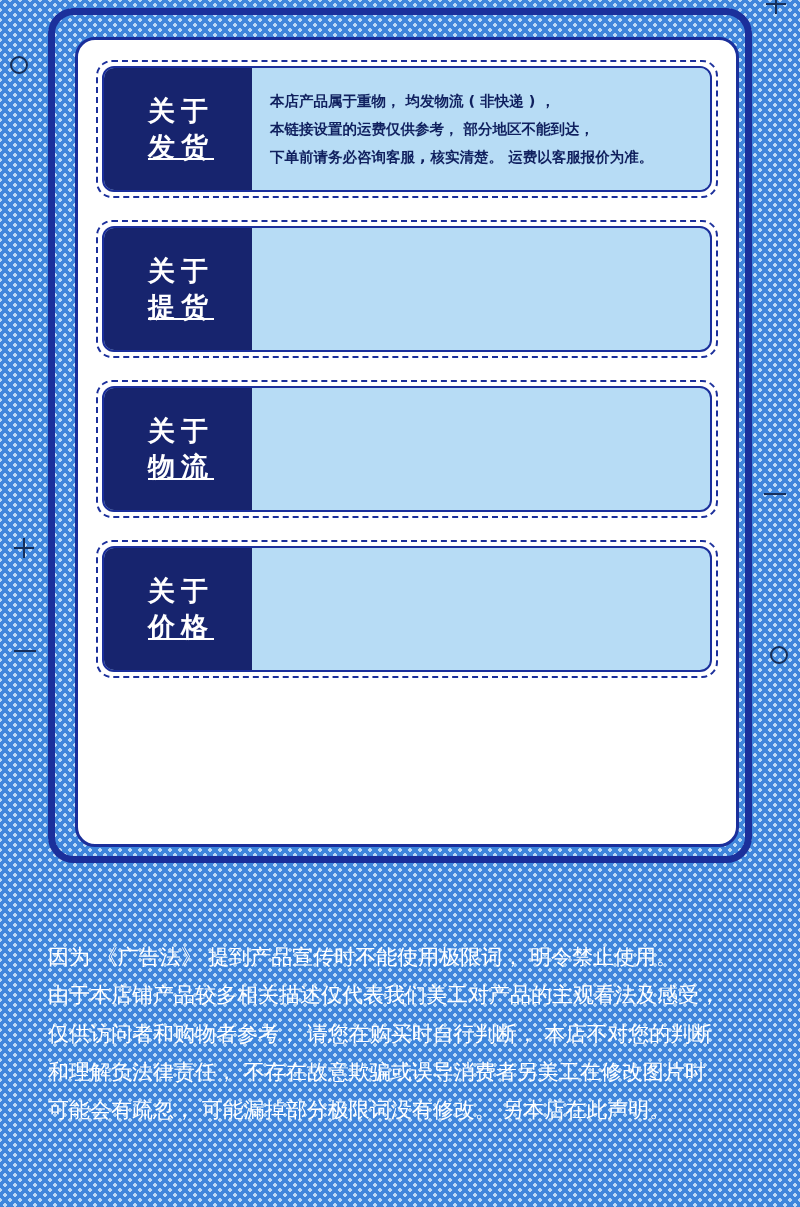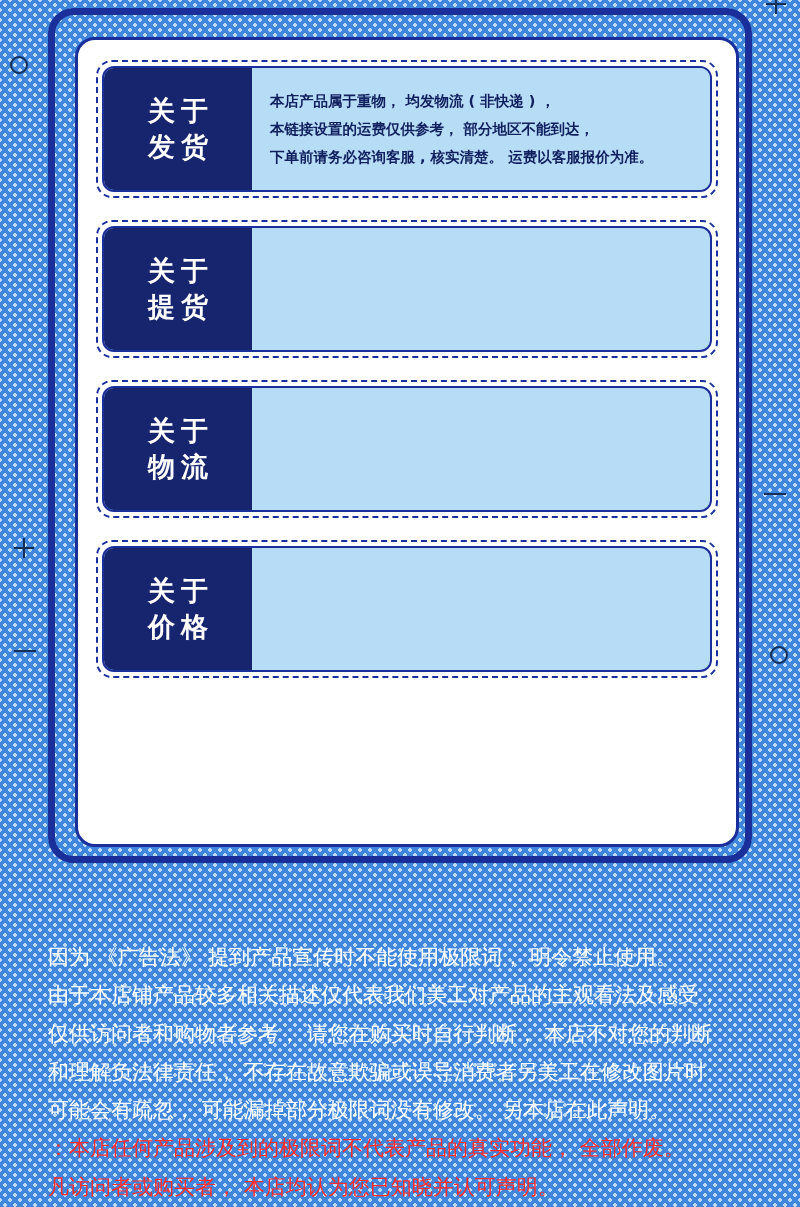--- a/index.html
+++ b/index.html
@@ -110,21 +110,21 @@
     flex-direction: column;
     align-items: center;
     justify-content: center;
     font-size: 27px;
     font-weight: bold;
     letter-spacing: 6px;
     line-height: 1.35;
     text-indent: 6px;
   }
   .card-label .l1 { display: block; }
-  .card-label .l2 { display: block; }
+  .card-label .l2 { display: block; text-decoration: underline; }
   .card-body {
     flex: 1 1 auto;
     background: #b7dcf5;
     color: #10205e;
     font-size: 14.5px;
     line-height: 1.95;
     padding: 10px 12px 10px 18px;
     display: flex;
     align-items: center;
     white-space: pre-line;
@@ -206,15 +206,13 @@
     </div>
   </div>
 </div>
 
 <div class="disclaimer">
   <span>因为 《广告法》 提到产品宣传时不能使用极限词， 明令禁止使用。
 由于本店铺产品较多相关描述仅代表我们美工对产品的主观看法及感受，
 仅供访问者和购物者参考， 请您在购买时自行判断， 本店不对您的判断
 和理解负法律责任， 不存在故意欺骗或误导消费者另美工在修改图片时
 可能会有疏忽， 可能漏掉部分极限词没有修改。 另本店在此声明。</span>
-  <span class="red">：本店任何产品涉及到的极限词不代表产品的真实功能， 全部作废。
-凡访问者或购买者， 本店均认为您已知晓并认可声明。</span>
 </div>
 
 </body></html>

